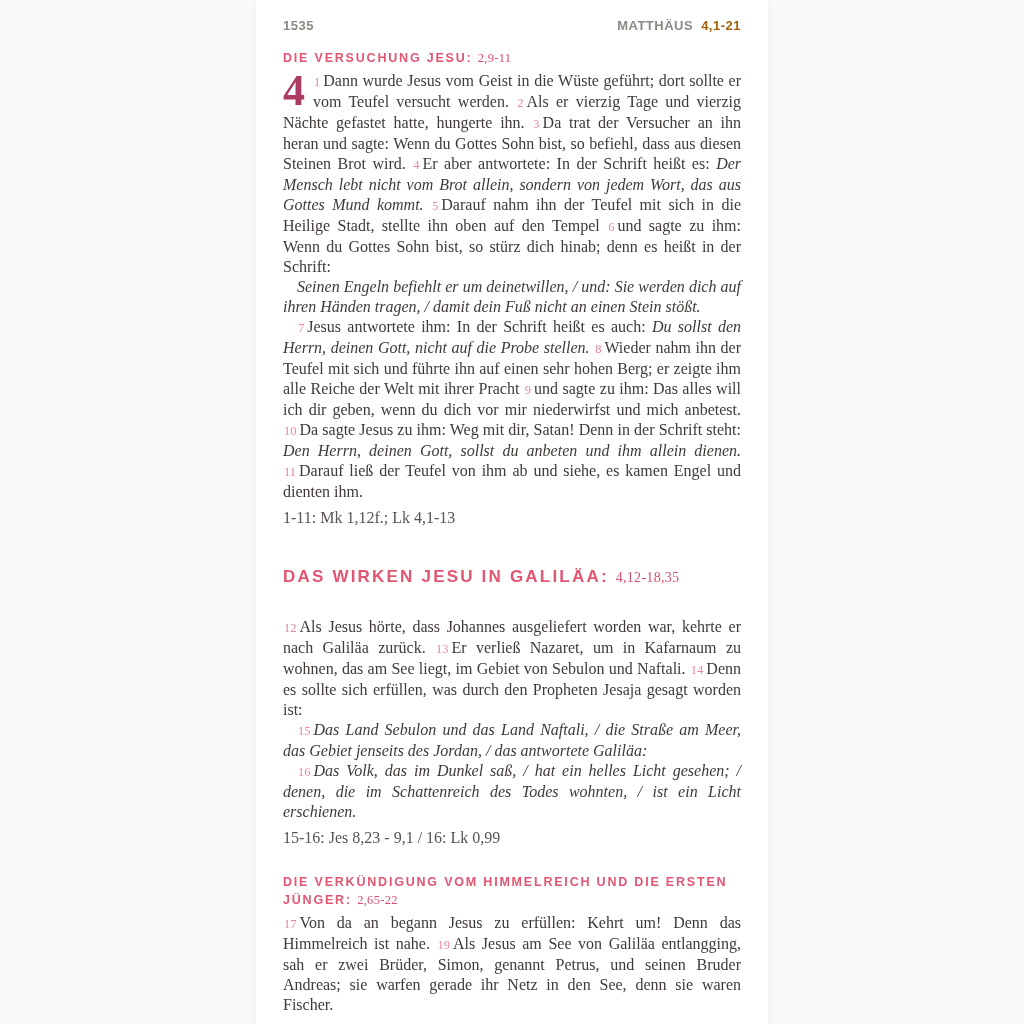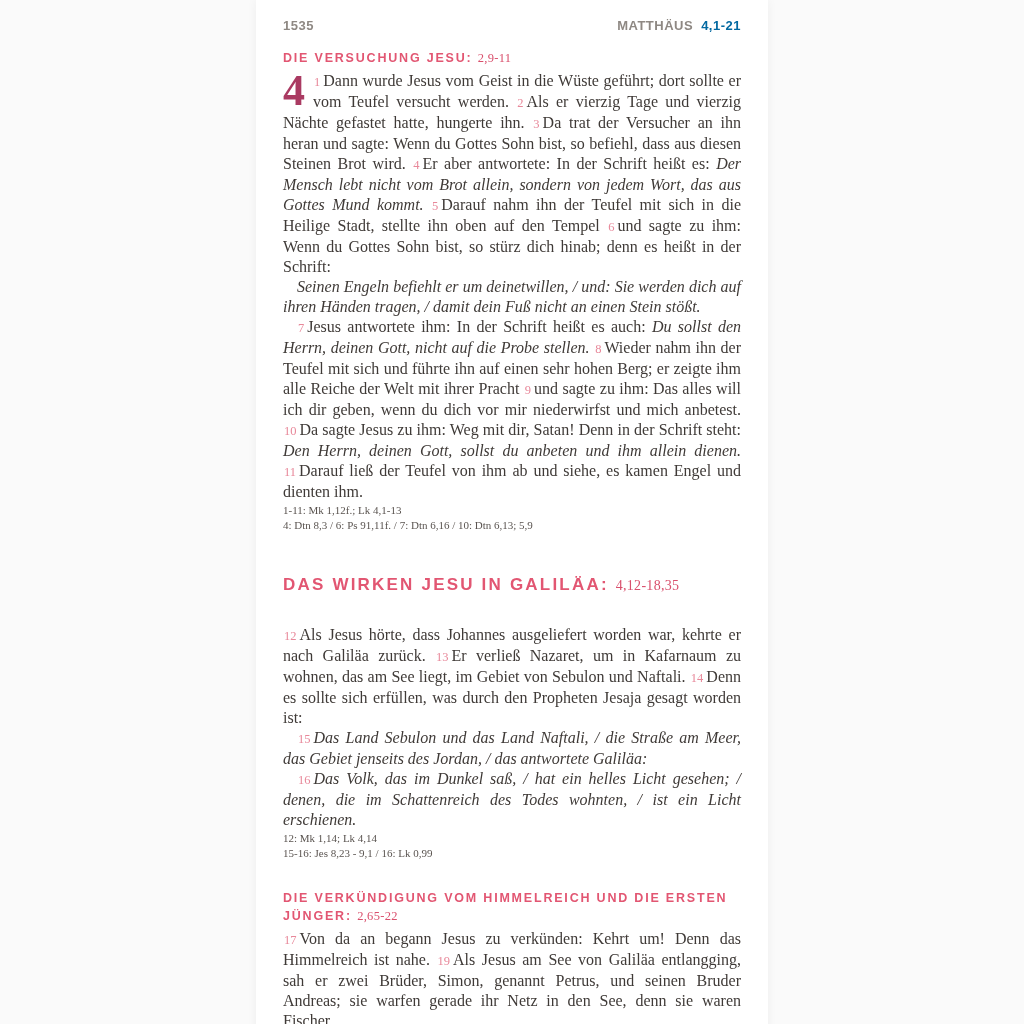--- a/index.html
+++ b/index.html
@@ -19,21 +19,21 @@
     justify-content: space-between;
     align-items: center;
     font-family: "Liberation Sans", sans-serif;
     font-weight: bold;
     font-size: 13px;
     letter-spacing: 0.5px;
     color: #8e8883;
     margin-bottom: 16px;
   }
   .running-head .book { color: #8e8883; margin-right: 8px; }
-  .running-head .ref { color: #0369a1; }
+  .running-head .ref { color: #a16207; }
   .sec-heading {
     font-family: "Liberation Sans", sans-serif;
     font-weight: bold;
     font-size: 12.5px;
     letter-spacing: 1.8px;
     color: #e25672;
     line-height: 18px;
     margin-bottom: 4px;
   }
   .sec-heading .ref {
@@ -75,24 +75,24 @@
     margin: 2px 8px 0 0;
   }
   .seg-n { font-style: normal; }
   .seg-i { font-style: italic; }
   .seg-v {
     color: #e8889a;
     font-size: 12.5px;
     margin: 0 3px 0 1px;
   }
   .xrefs {
-    font-size: 11px;
+    font-size: 16px;
     line-height: 15px;
     color: #5a5450;
-    margin-top: 1px;
+    margin-top: 8px;
   }
   .spacer-md { height: 28px; }
 </style>
 </head>
 <body>
 
 <div class="page">
 
   <div class="running-head">
     <span>1535</span>
@@ -107,42 +107,40 @@
   </div>
 
   <p class="body-par"><span class="dropcap">4</span><span><span class="seg-v">1</span><span class="seg-n">Dann wurde Jesus vom Geist in die Wüste geführt; dort sollte er vom Teufel versucht werden. </span><span class="seg-v">2</span><span class="seg-n">Als er vierzig Tage und vierzig Nächte gefastet hatte, hungerte ihn. </span><span class="seg-v">3</span><span class="seg-n">Da trat der Versucher an ihn heran und sagte: Wenn du Gottes Sohn bist, so befiehl, dass aus diesen Steinen Brot wird. </span><span class="seg-v">4</span><span class="seg-n">Er aber antwortete: In der Schrift heißt es: </span><span class="seg-i">Der Mensch lebt nicht vom Brot allein, sondern von jedem Wort, das aus Gottes Mund kommt. </span><span class="seg-v">5</span><span class="seg-n">Darauf nahm ihn der Teufel mit sich in die Heilige Stadt, stellte ihn oben auf den Tempel </span><span class="seg-v">6</span><span class="seg-n">und sagte zu ihm: Wenn du Gottes Sohn bist, so stürz dich hinab; denn es heißt in der Schrift:</span></span></p>
 
   <p class="body-par indent"><span class="seg-i">Seinen Engeln befiehlt er um deinetwillen, / und: Sie werden dich auf ihren Händen tragen, / damit dein Fuß nicht an einen Stein stößt.</span></p>
 
   <p class="body-par indent"><span class="seg-v">7</span><span class="seg-n">Jesus antwortete ihm: In der Schrift heißt es auch: </span><span class="seg-i">Du sollst den Herrn, deinen Gott, nicht auf die Probe stellen. </span><span class="seg-v">8</span><span class="seg-n">Wieder nahm ihn der Teufel mit sich und führte ihn auf einen sehr hohen Berg; er zeigte ihm alle Reiche der Welt mit ihrer Pracht </span><span class="seg-v">9</span><span class="seg-n">und sagte zu ihm: Das alles will ich dir geben, wenn du dich vor mir niederwirfst und mich anbetest. </span><span class="seg-v">10</span><span class="seg-n">Da sagte Jesus zu ihm: Weg mit dir, Satan! Denn in der Schrift steht: </span><span class="seg-i">Den Herrn, deinen Gott, sollst du anbeten und ihm allein dienen. </span><span class="seg-v">11</span><span class="seg-n">Darauf ließ der Teufel von ihm ab und siehe, es kamen Engel und dienten ihm.</span></p>
 
   <div class="xrefs">
     <div>1-11: Mk 1,12f.; Lk 4,1-13</div>
-    <div>4: Dtn 8,3 / 6: Ps 91,11f. / 7: Dtn 6,16 / 10: Dtn 6,13; 5,9</div>
   </div>
 
   <div class="main-heading">
     <span>DAS WIRKEN JESU IN GALILÄA:</span>
     <span class="ref">4,12-18,35</span>
   </div>
 
 
   <p class="body-par"><span class="seg-v">12</span><span class="seg-n">Als Jesus hörte, dass Johannes ausgeliefert worden war, kehrte er nach Galiläa zurück. </span><span class="seg-v">13</span><span class="seg-n">Er verließ Nazaret, um in Kafarnaum zu wohnen, das am See liegt, im Gebiet von Sebulon und Naftali. </span><span class="seg-v">14</span><span class="seg-n">Denn es sollte sich erfüllen, was durch den Propheten Jesaja gesagt worden ist:</span></p>
 
   <p class="body-par indent"><span class="seg-v">15</span><span class="seg-i">Das Land Sebulon und das Land Naftali, / die Straße am Meer, das Gebiet jenseits des Jordan, / das antwortete Galiläa:</span></p>
 
   <p class="body-par indent"><span class="seg-v">16</span><span class="seg-i">Das Volk, das im Dunkel saß, / hat ein helles Licht gesehen; / denen, die im Schattenreich des Todes wohnten, / ist ein Licht erschienen.</span></p>
 
   <div class="xrefs">
-    <div>12: Mk 1,14; Lk 4,14</div>
     <div>15-16: Jes 8,23 - 9,1 / 16: Lk 0,99</div>
   </div>
 
   <div class="spacer-md"></div>
 
   <div class="sec-heading">
     <span>DIE VERKÜNDIGUNG VOM HIMMELREICH UND DIE ERSTEN JÜNGER:</span>
     <span class="ref">2,65-22</span>
   </div>
 
-  <p class="body-par"><span class="seg-v">17</span><span class="seg-n">Von da an begann Jesus zu verkünden: Kehrt um! Denn das Himmelreich ist nahe. </span><span class="seg-v">19</span><span class="seg-n">Als Jesus am See von Galiläa entlangging, sah er zwei Brüder, Simon, genannt Petrus, und seinen Bruder Andreas; sie warfen gerade ihr Netz in den See, denn sie waren Fischer. </span></p>
+  <p class="body-par"><span class="seg-v">17</span><span class="seg-n">Von da an begann Jesus zu erfüllen: Kehrt um! Denn das Himmelreich ist nahe. </span><span class="seg-v">19</span><span class="seg-n">Als Jesus am See von Galiläa entlangging, sah er zwei Brüder, Simon, genannt Petrus, und seinen Bruder Andreas; sie warfen gerade ihr Netz in den See, denn sie waren Fischer. </span></p>
 
 </div>
 
 </body></html>

